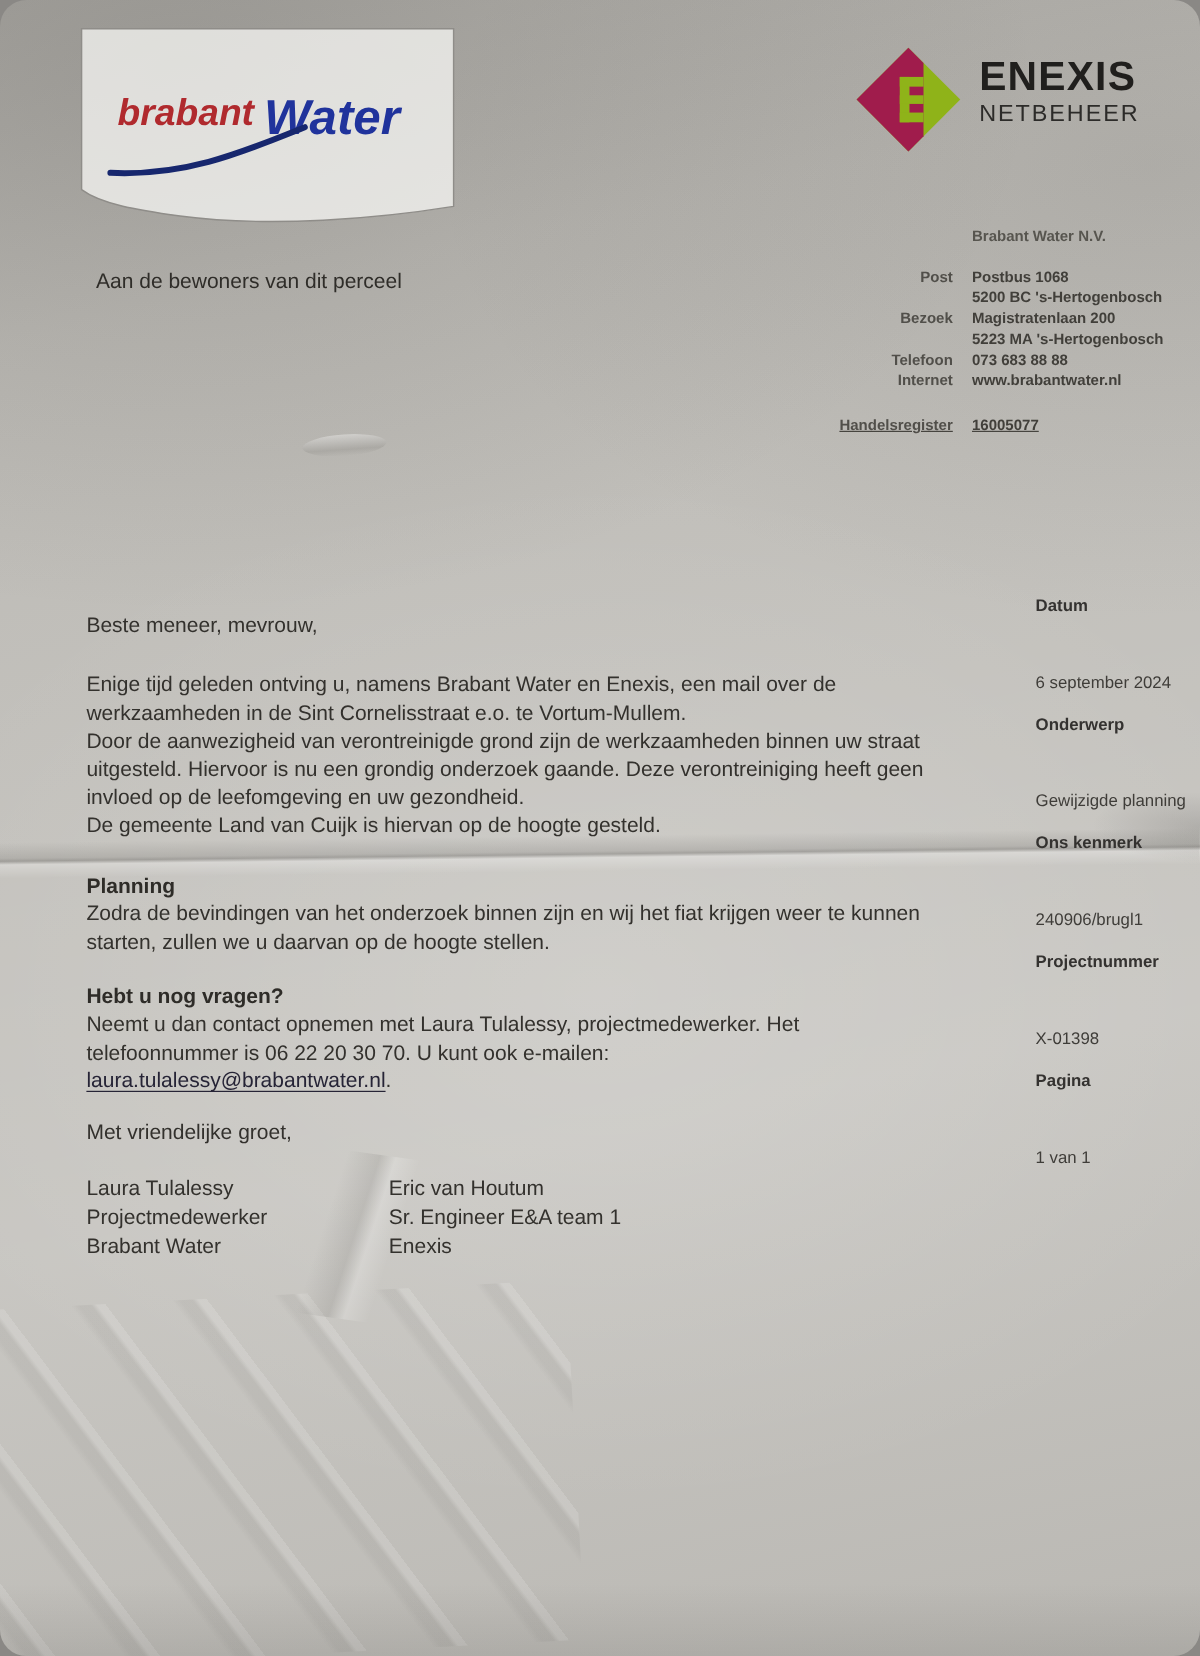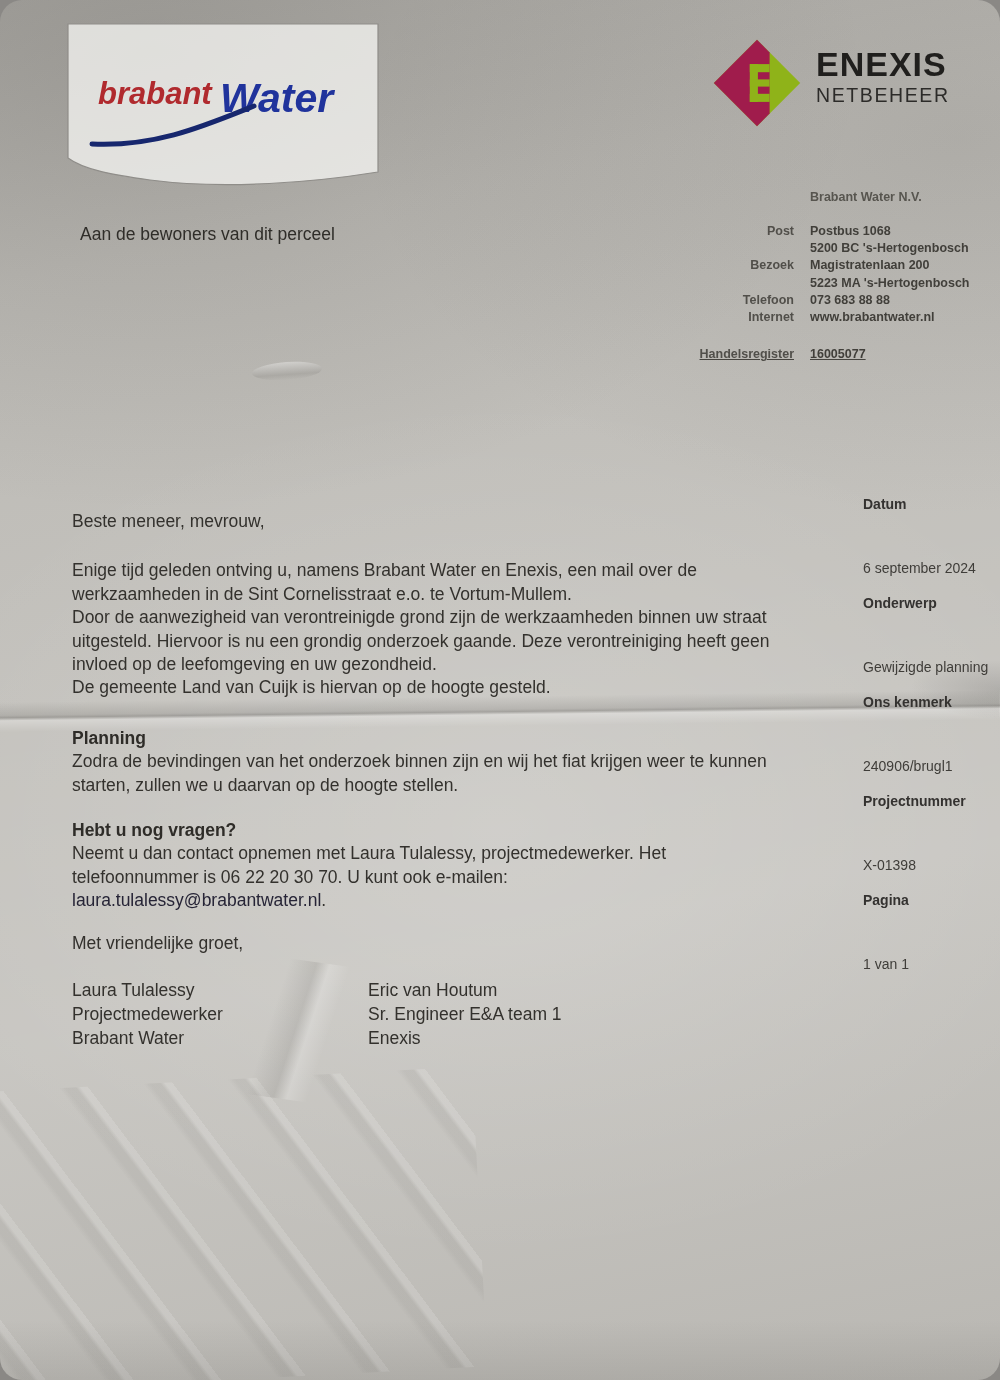--- a/index.html
+++ b/index.html
@@ -75,23 +75,23 @@
   .meta .m-val{font-weight:400;color:#3f3d39;margin-top:47px;}
 
   
   .letter{position:absolute;left:72px;top:510px;width:724px;font-size:17.5px;line-height:23.4px;color:#33312d;}
   .letter p{margin:0;}
   .salutation{margin-bottom:26px !important;}
   .heading{font-weight:700;color:#2e2c28;}
   .planning-h{margin-top:27px !important;}
   .questions-h{margin-top:22px !important;}
   .email-line{margin-top:0;}
-  .email-link{color:#262436;text-underline-offset:3px;text-align:center;}
+  .email-link{color:#262436;text-decoration:underline;text-underline-offset:3px;text-align:center;}
   .closing{margin-top:19px !important;}
-  .signatures{display:flex;margin-top:24px;gap:44px;}
+  .signatures{display:flex;margin-top:24px;}
   .sig-col1{width:252px;}
   .sig-col .sig-line{line-height:23.8px;}
 </style>
 </head>
 <body>
 
 <div class="stage">
 
   <div class="fold-main"></div>
   <div class="fold-right-kink"></div>

